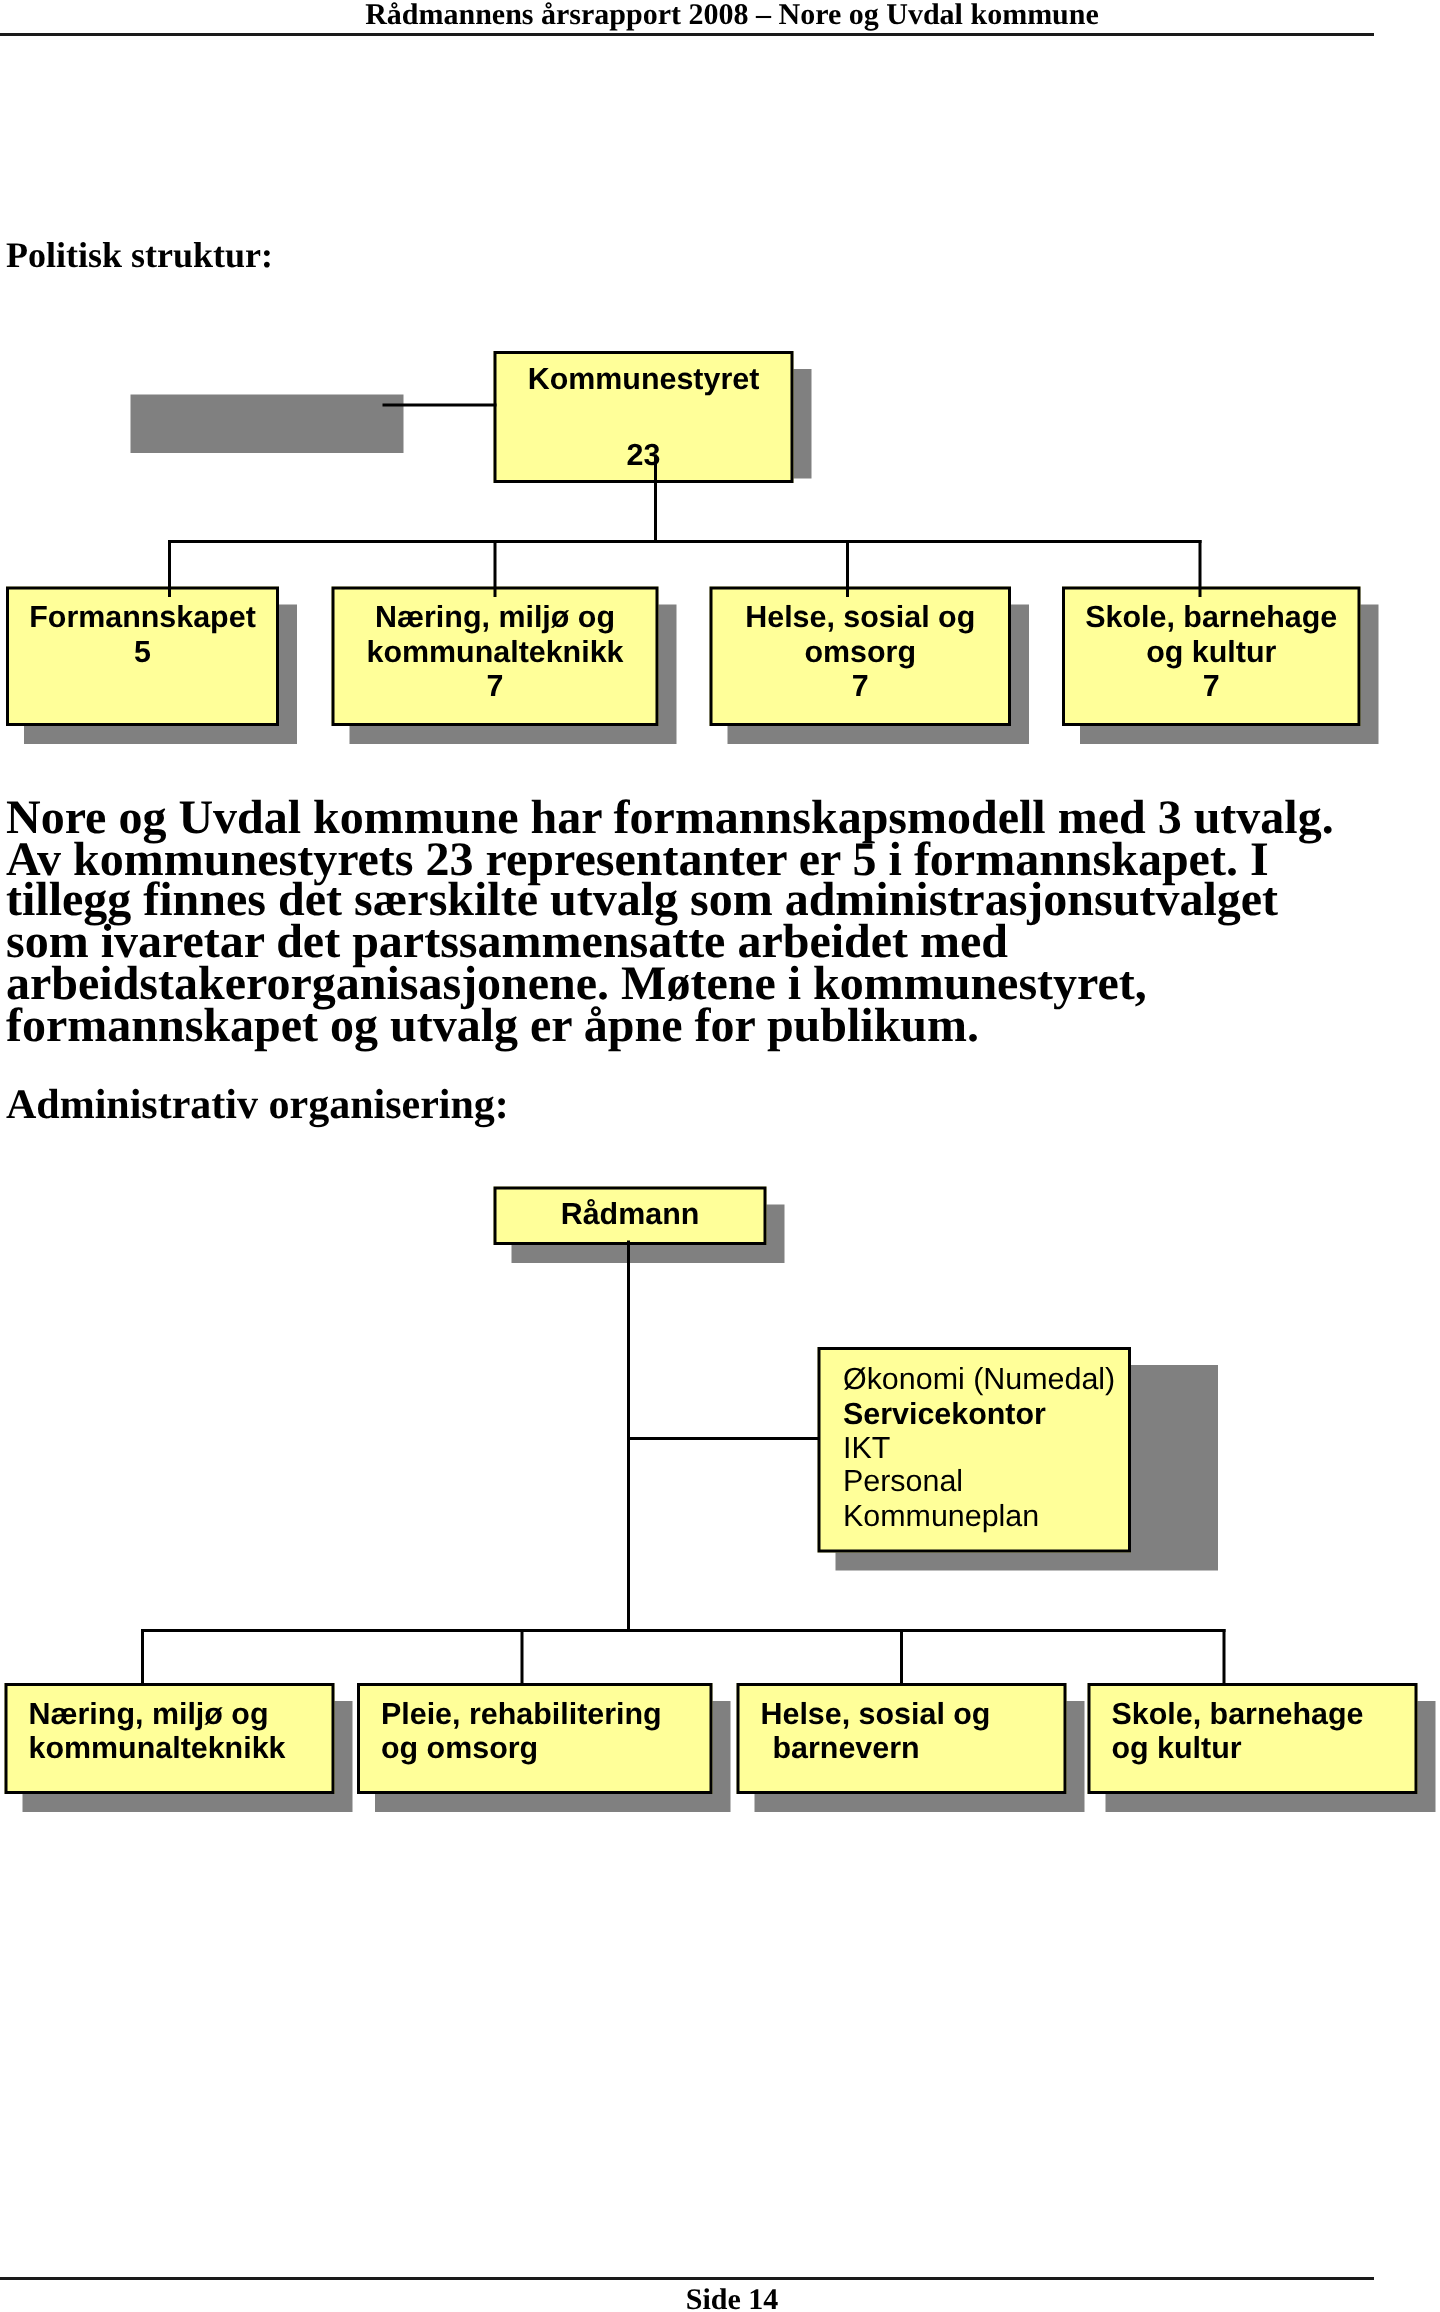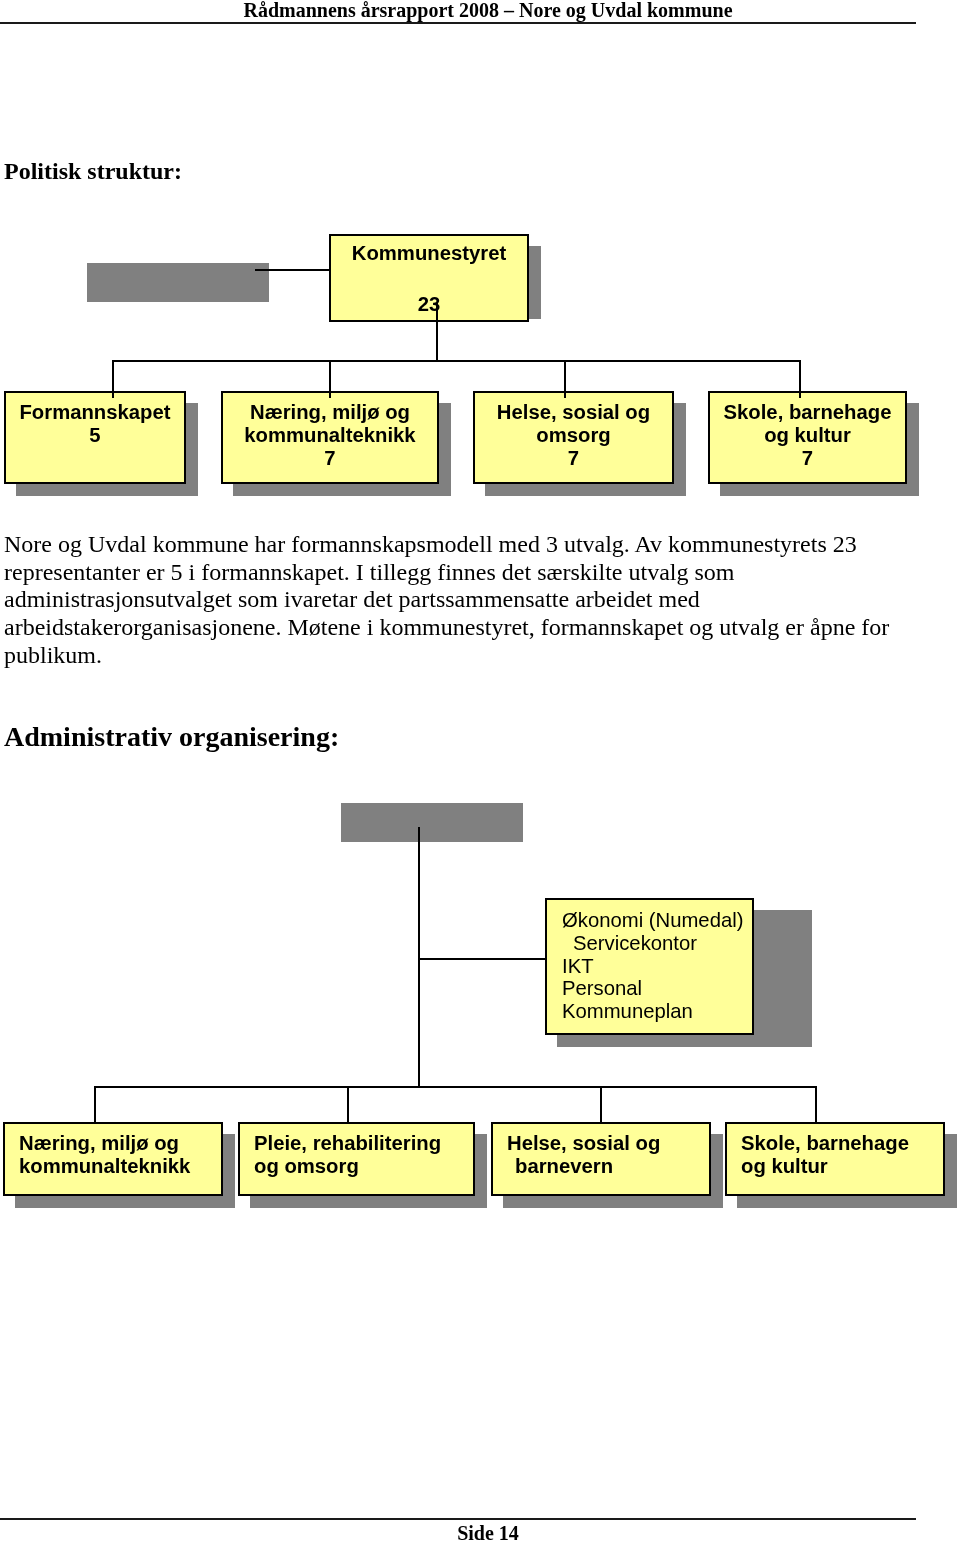--- a/index.html
+++ b/index.html
@@ -14,21 +14,21 @@
   #hdr-text{left:0;top:-1px;width:976px;text-align:center;font-weight:bold;font-size:20px;
             line-height:23px;}
   #hdr-rule{left:0;top:22px;width:916px;height:2px;background:#1a1a1a;}
 
   
   #h1{left:4px;top:93px;font-size:32px;font-weight:bold;line-height:37px;}
   #h2a{left:4px;top:157px;font-size:24px;font-weight:bold;line-height:28px;}
   #h2b{left:4px;top:723px;font-size:28px;font-weight:bold;line-height:28px;}
 
   
-  .para{font-size:24px;line-height:27.7px;text-align:left;}
+  .para{font-size:32px;line-height:27.7px;text-align:left;font-weight:bold;}
   #p1{left:4px;top:531px;width:900px;}
   #p2{left:4px;top:1250px;width:900px;}
 
   
   #ftr-rule{left:0;top:1518px;width:916px;height:2px;background:#1a1a1a;}
   #ftr-text{left:0;top:1522px;width:976px;text-align:center;font-size:20px;font-weight:bold;line-height:23px;}
 
   
   .box{position:absolute;background:#ffff99;border:2px solid #000;box-sizing:border-box;
        font-family:"Liberation Sans", sans-serif;font-weight:bold;font-size:20.3px;line-height:23px;
@@ -102,25 +102,28 @@
   <div class="abs" id="chart-admin" style="left:0;top:760px;width:960px;height:470px;">
     <div class="vline" style="left:418px;top:67px;height:261px;"></div>
     <div class="hline" style="left:418px;top:198px;width:128px;"></div>
     <div class="hline" style="left:94px;top:326px;width:723px;"></div>
     <div class="vline" style="left:94px;top:326px;height:36px;"></div>
     <div class="vline" style="left:347px;top:326px;height:36px;"></div>
     <div class="vline" style="left:600px;top:326px;height:36px;"></div>
     <div class="vline" style="left:815px;top:326px;height:36px;"></div>
 
     <div class="shadow" style="left:341px;top:43px;width:182px;height:39px;"></div>
+    <div class="box" style="left:329px;top:31px;width:182px;height:39px;">
+      <div class="t" style="top:6px;">Rådmann</div>
+    </div>
 
     <div class="shadow" style="left:557px;top:150px;width:255px;height:137px;"></div>
     <div class="box staffbox" style="left:545px;top:138px;width:209px;height:137px;">
       <div class="tl" style="left:15px;top:9.3px;">Økonomi (Numedal)</div>
-      <div class="tl" style="left:26px;top:32px;">Servicekontor</div>
+      <div class="tl" style="left:15px;top:32px;font-weight:bold;">Servicekontor</div>
       <div class="tl" style="left:15px;top:54.7px;">IKT</div>
       <div class="tl" style="left:15px;top:77.4px;">Personal</div>
       <div class="tl" style="left:15px;top:100.1px;">Kommuneplan</div>
     </div>
 
     <div class="shadow" style="left:15px;top:374px;width:220px;height:74px;"></div>
     <div class="box" style="left:3px;top:362px;width:220px;height:74px;">
       <div class="tl" style="left:14px;top:8px;">Næring, miljø og</div>
       <div class="tl" style="left:14px;top:30.7px;">kommunalteknikk</div>
     </div>

